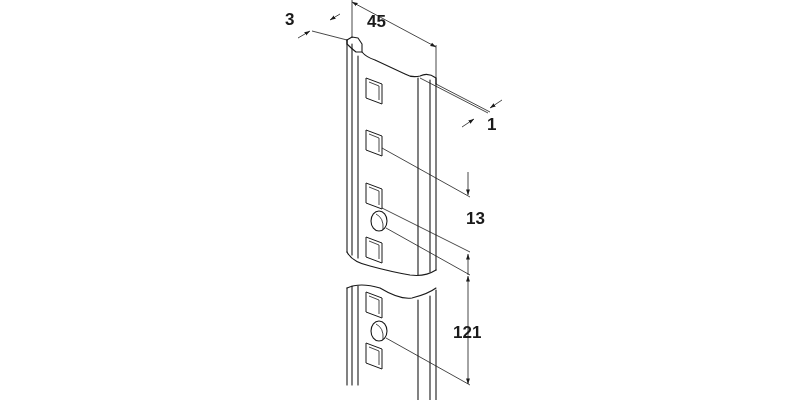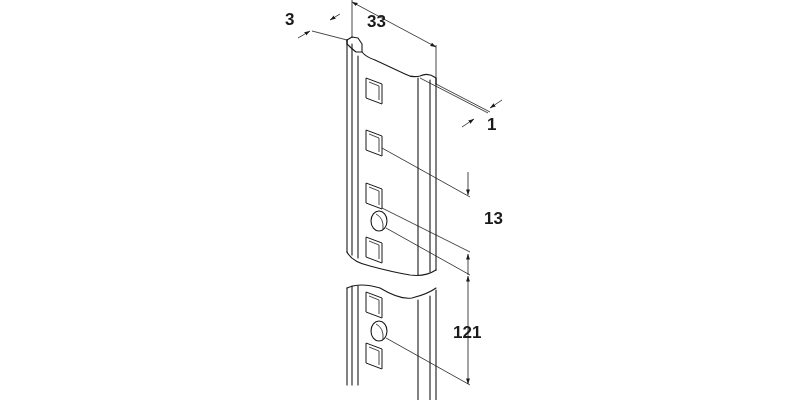--- a/index.html
+++ b/index.html
@@ -99,17 +99,17 @@
   </g>
 
   <g>
     <line class="thin" x1="386" y1="228" x2="470" y2="275"></line>
     <line class="thin" x1="386" y1="338" x2="470" y2="385"></line>
     <line class="thin" x1="468" y1="276" x2="468" y2="384" marker-start="url(#arr)" marker-end="url(#arr)"></line>
   </g>
 </svg>
 
 <span class="dim-label" style="left:285px; top:11px;">3</span>
-<span class="dim-label" style="left:367px; top:13px;">33</span>
+<span class="dim-label" style="left:367px; top:13px;">45</span>
 <span class="dim-label" style="left:487px; top:116px;">1</span>
-<span class="dim-label" style="left:484px; top:210px;">13</span>
+<span class="dim-label" style="left:466px; top:210px;">13</span>
 <span class="dim-label" style="left:453px; top:324px;">121</span>
 </div>
 
 </body></html>

